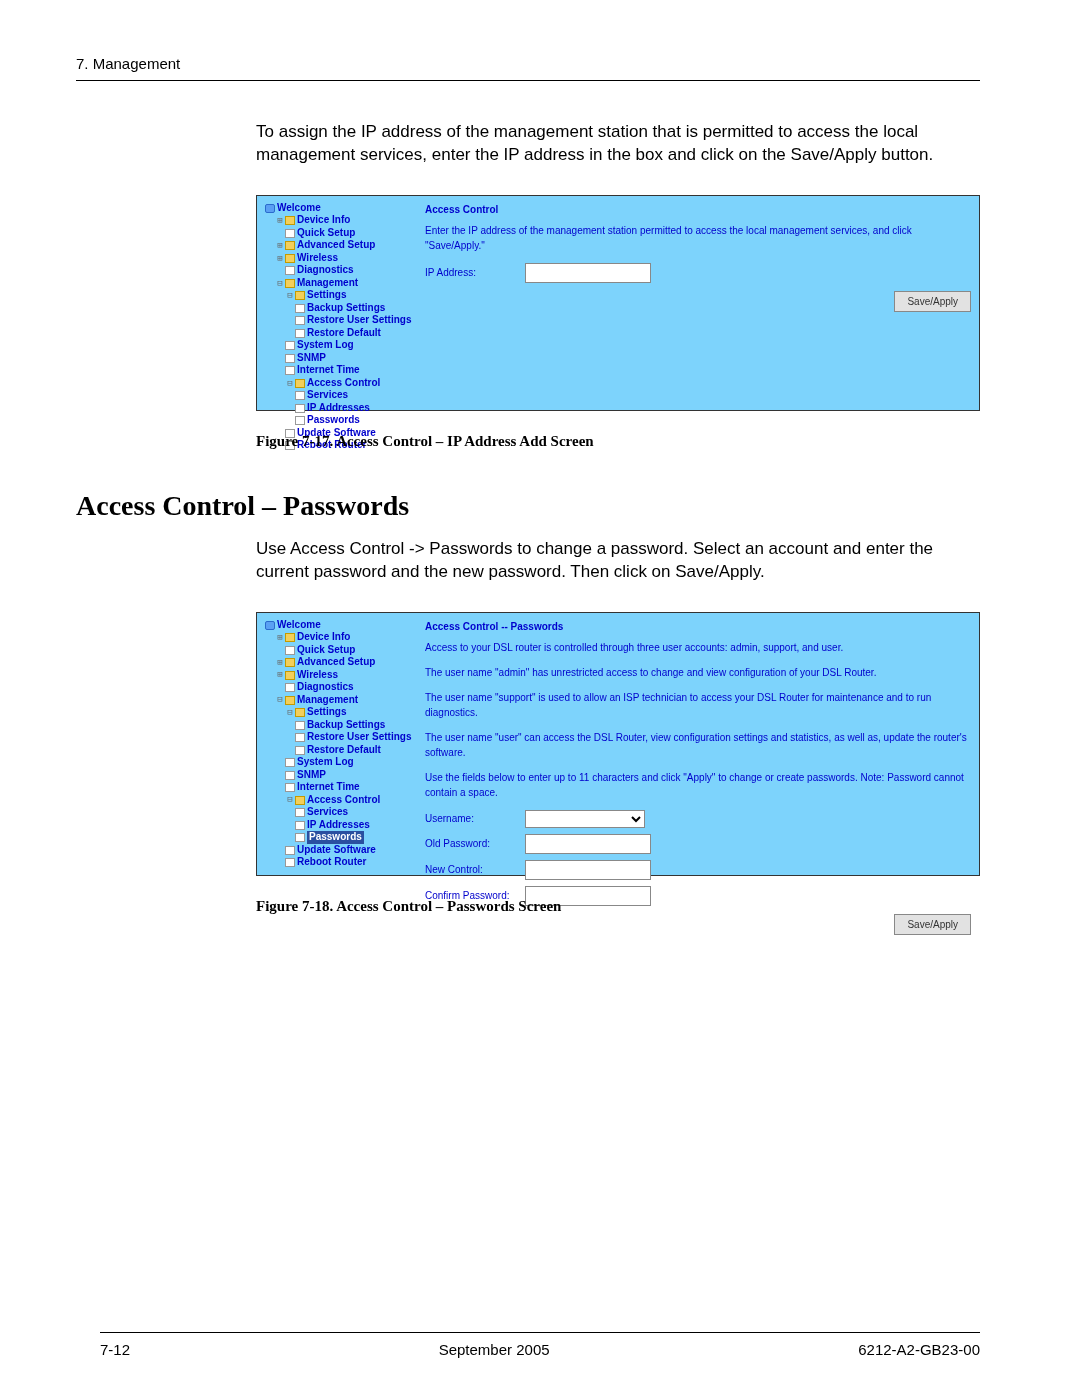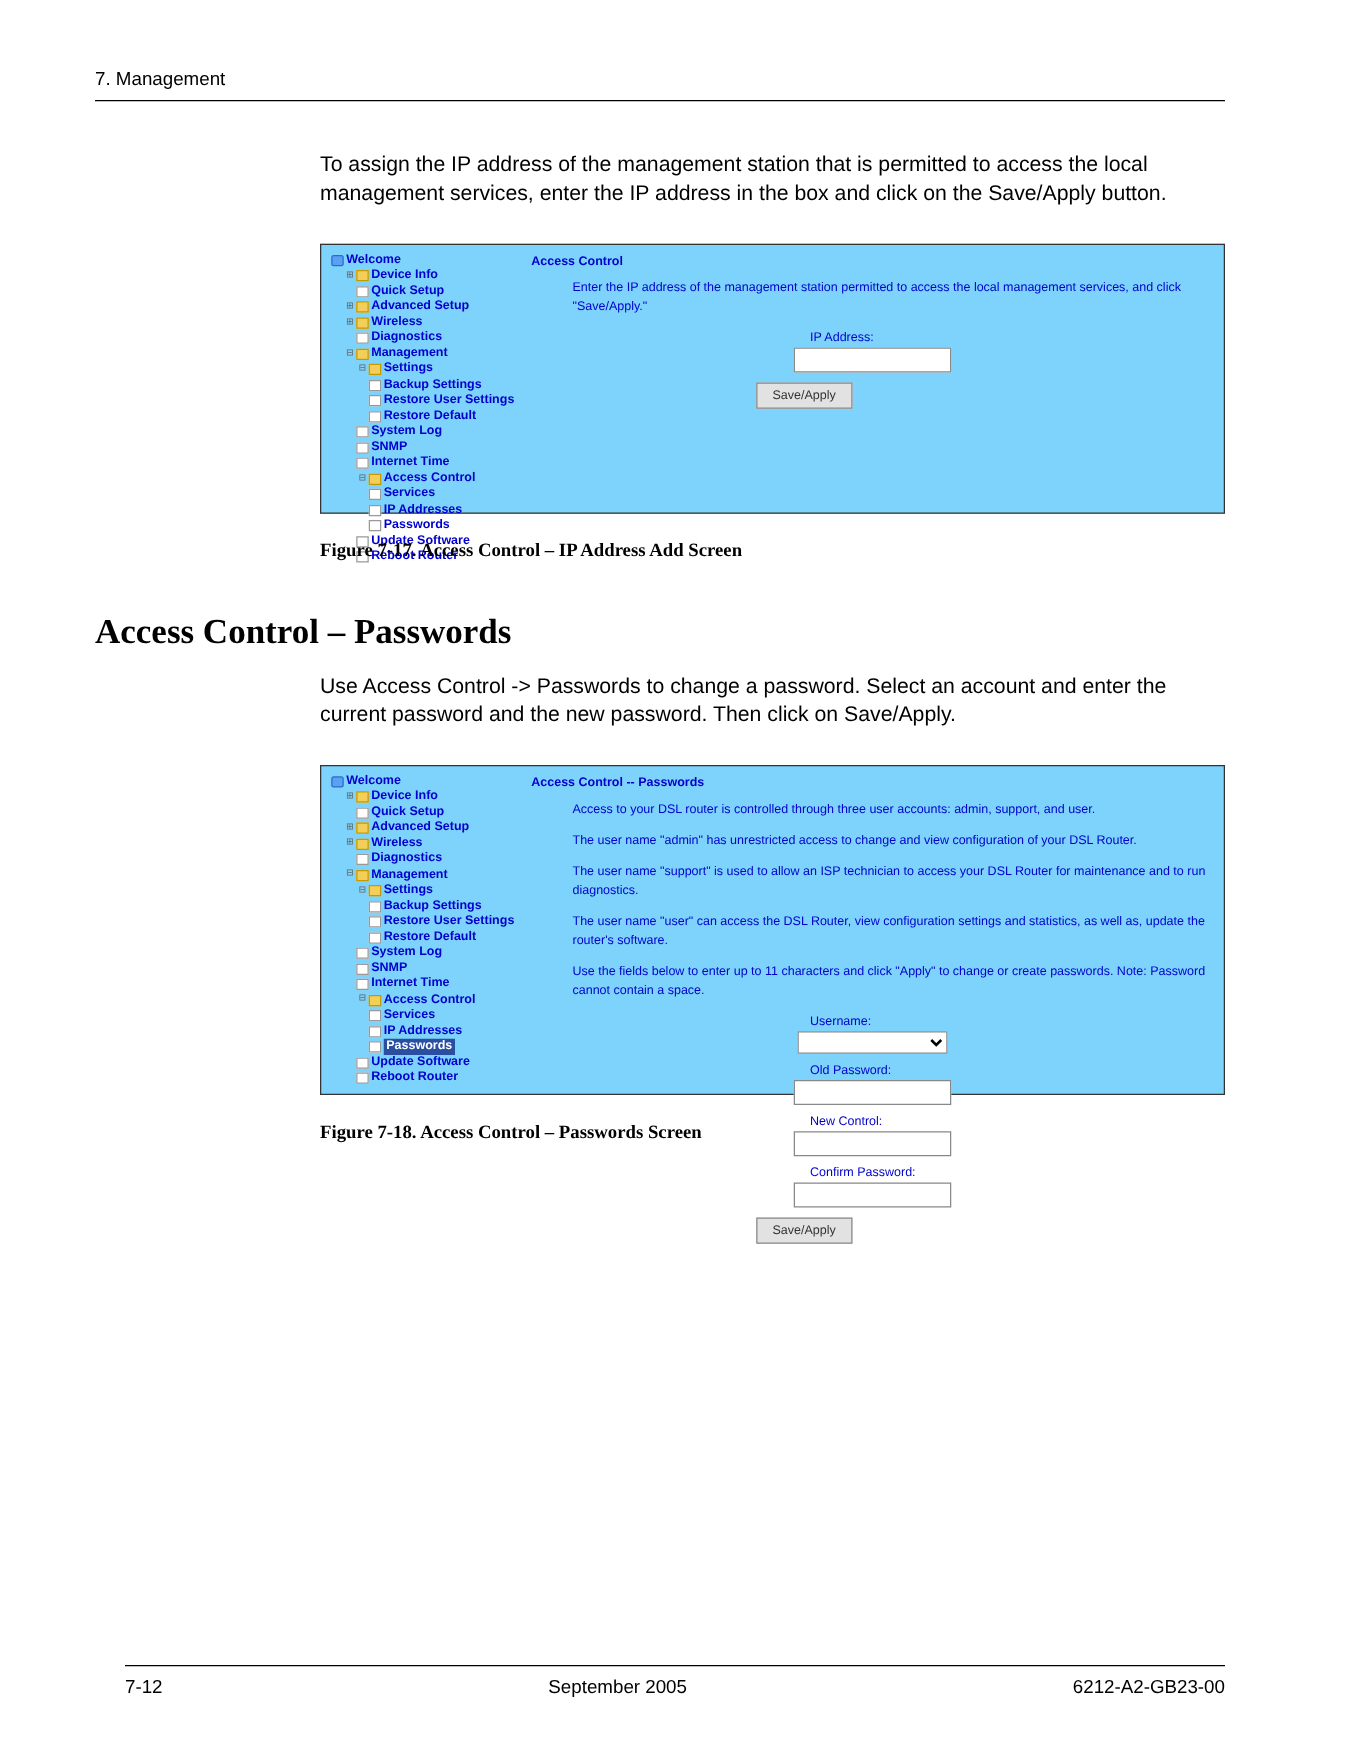--- a/index.html
+++ b/index.html
@@ -56,37 +56,37 @@
   .expander { display:inline-block; color:#666; width:10px; text-align:center; font-size:9px; font-family:monospace;}
   .content-pane {
     padding-left: 12px;
     flex: 1;
     font-family: Verdana, Arial, sans-serif;
     font-size: 10px;
     color: #0000cc;
     line-height: 1.5;
   }
   .content-pane .title { font-weight: bold; margin-bottom: 6px; }
-  .content-pane .text { margin-bottom: 10px; margin-left: 33px; }
-  .form-row { display:flex; align-items:center; margin-bottom:6px;flex-direction:column; }
+  .content-pane .text { margin-bottom: 10px; }
+  .form-row { display:flex; align-items:center; margin-bottom:6px; }
   .form-row label { width: 100px; display:inline-block; }
   .form-row input[type="text"], .form-row select {
     border:1px solid #888; height:16px; width:120px; font-size:10px; background:#fff;
   }
   .form-row select { height:18px; }
   .btn {
     display:inline-block;
     padding: 2px 12px;
     background: #e2e2e2;
     border: 1px solid #888;
     color: #333;
     font-size: 10px;
     font-family: Arial, sans-serif;
   }
-  .btn-row-r { text-align:left; padding-left: 180px; margin-top:8px;}
+  .btn-row-r { text-align:right; padding-left: 180px; margin-top:8px;}
   .caption {
     margin-left: 180px;
     font-weight: bold;
     font-size: 15px;
     margin-top: 22px;
     margin-bottom: 40px;
     font-family: "Times New Roman", serif;
   }
   h2.section {
     font-family: "Times New Roman", serif;

